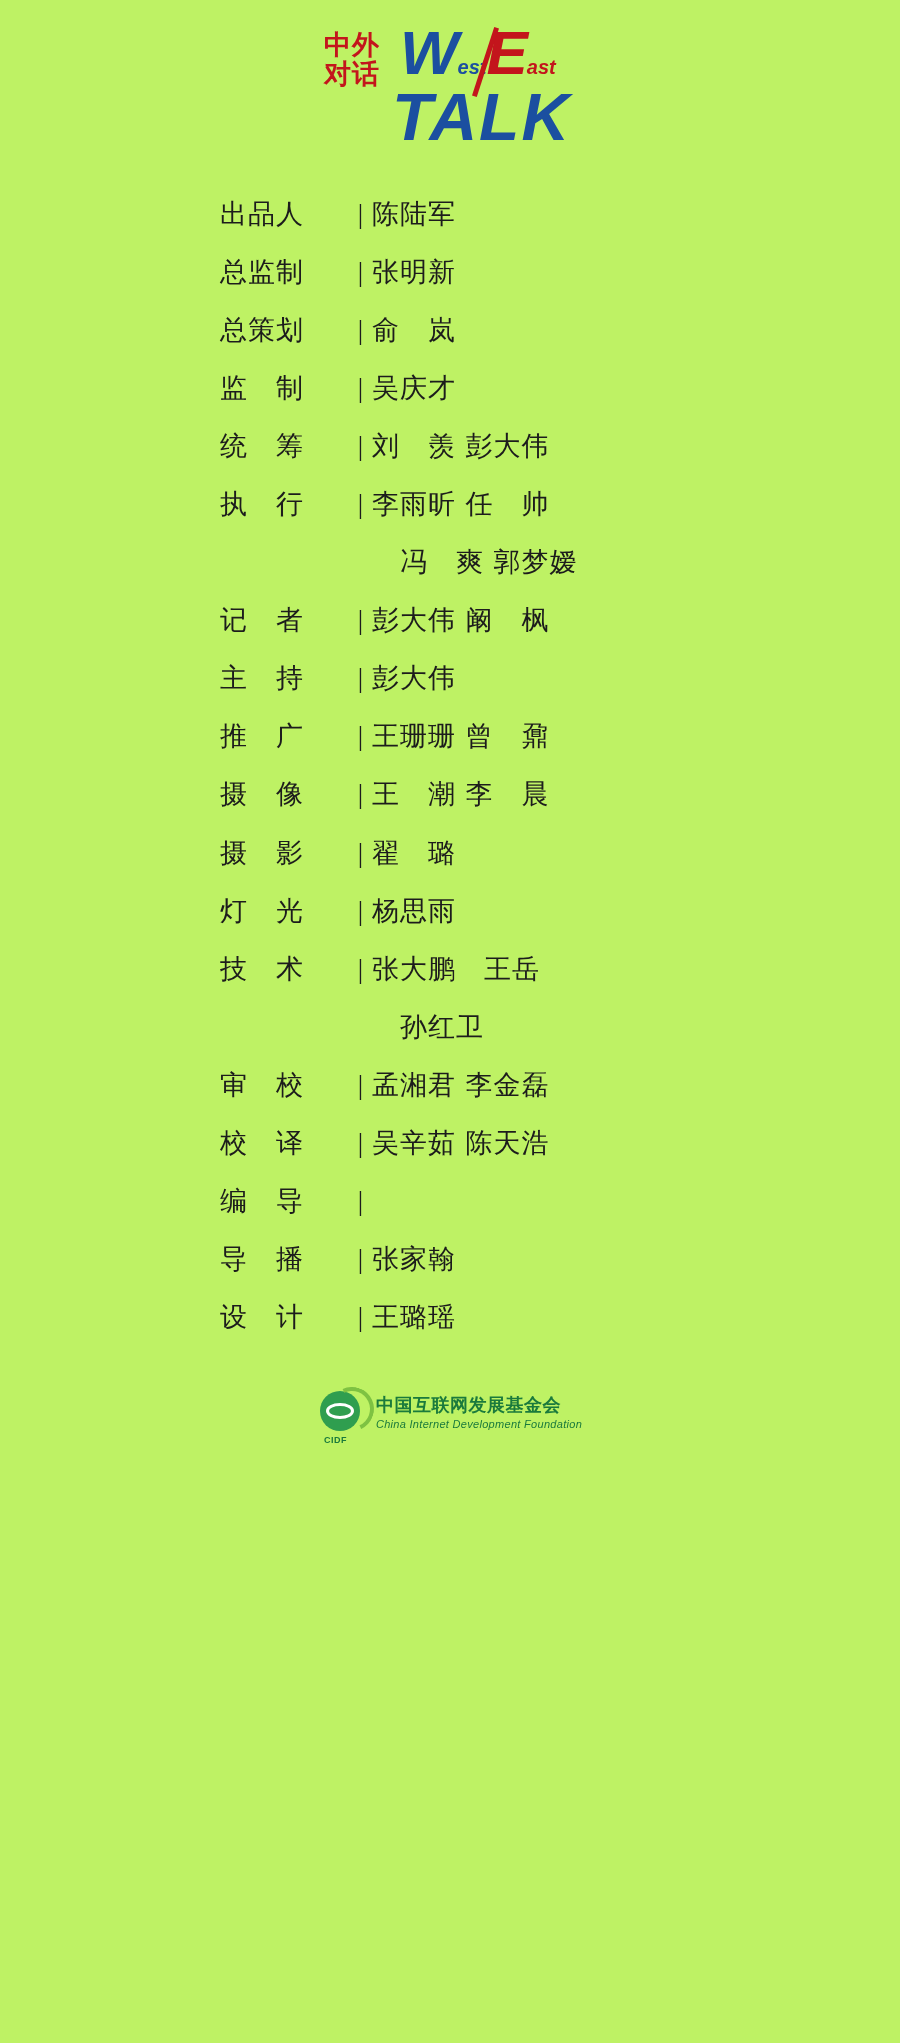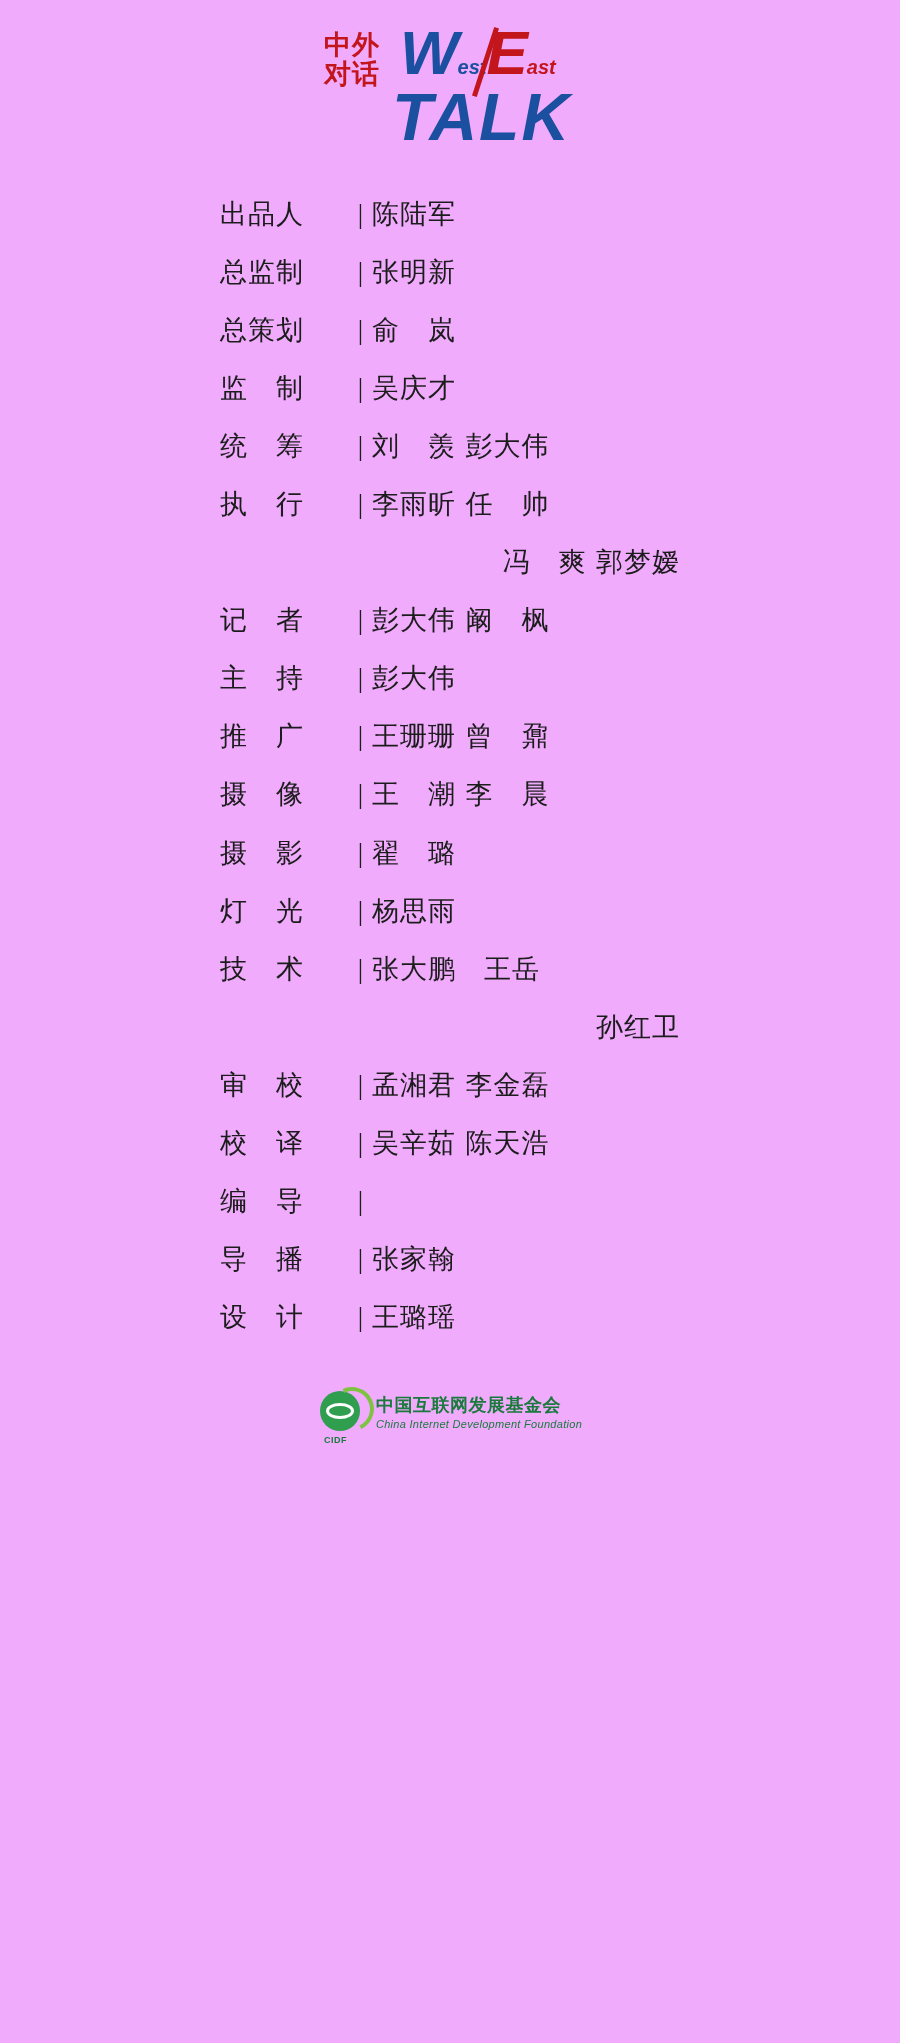--- a/index.html
+++ b/index.html
@@ -14,21 +14,21 @@
     color: #1a1a1a;
     position: relative;
   }
   .page {
     width: 900px;
     min-height: 2043px;
     box-sizing: border-box;
     display: flex;
     flex-direction: column;
     align-items: center;
-    background: #f0abfc;
+    background: #bef264;
   }
 
   
   .logo-block {
     margin-top: 22px;
     width: 420px;
     position: relative;
     height: 150px;
   }
   .logo-cn {
@@ -117,21 +117,20 @@
     font-family: "DejaVu Serif", "Liberation Serif", serif;
     color: #1c1c1c;
     white-space: pre;
   }
   .credit-row.cont .role,
   .credit-row.cont .sep {
     visibility: hidden;
   }
   .credit-row.cont .names {
     padding-left: 28px;
-    text-align: right;
   }
 
   
   .footer {
     margin-top: 30px;
     margin-bottom: 34px;
     display: flex;
     align-items: center;
     justify-content: center;
     gap: 10px;

